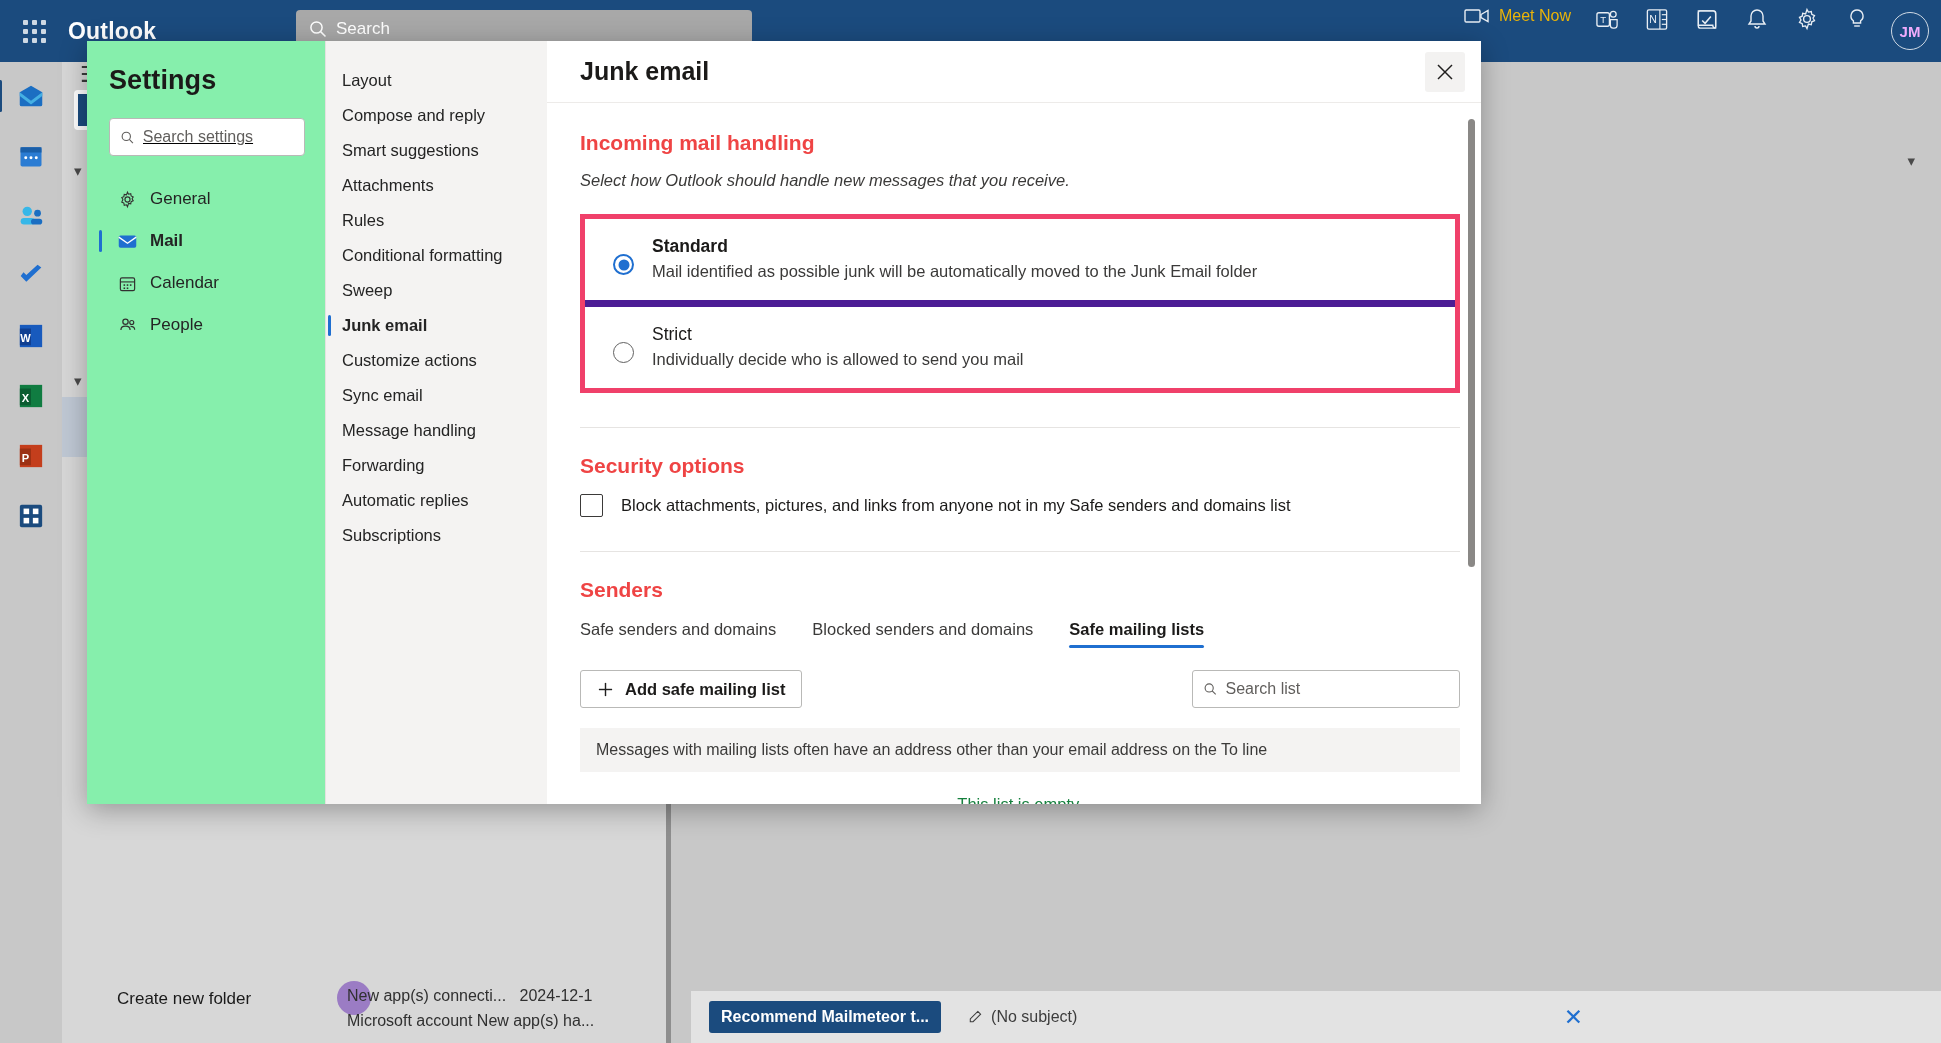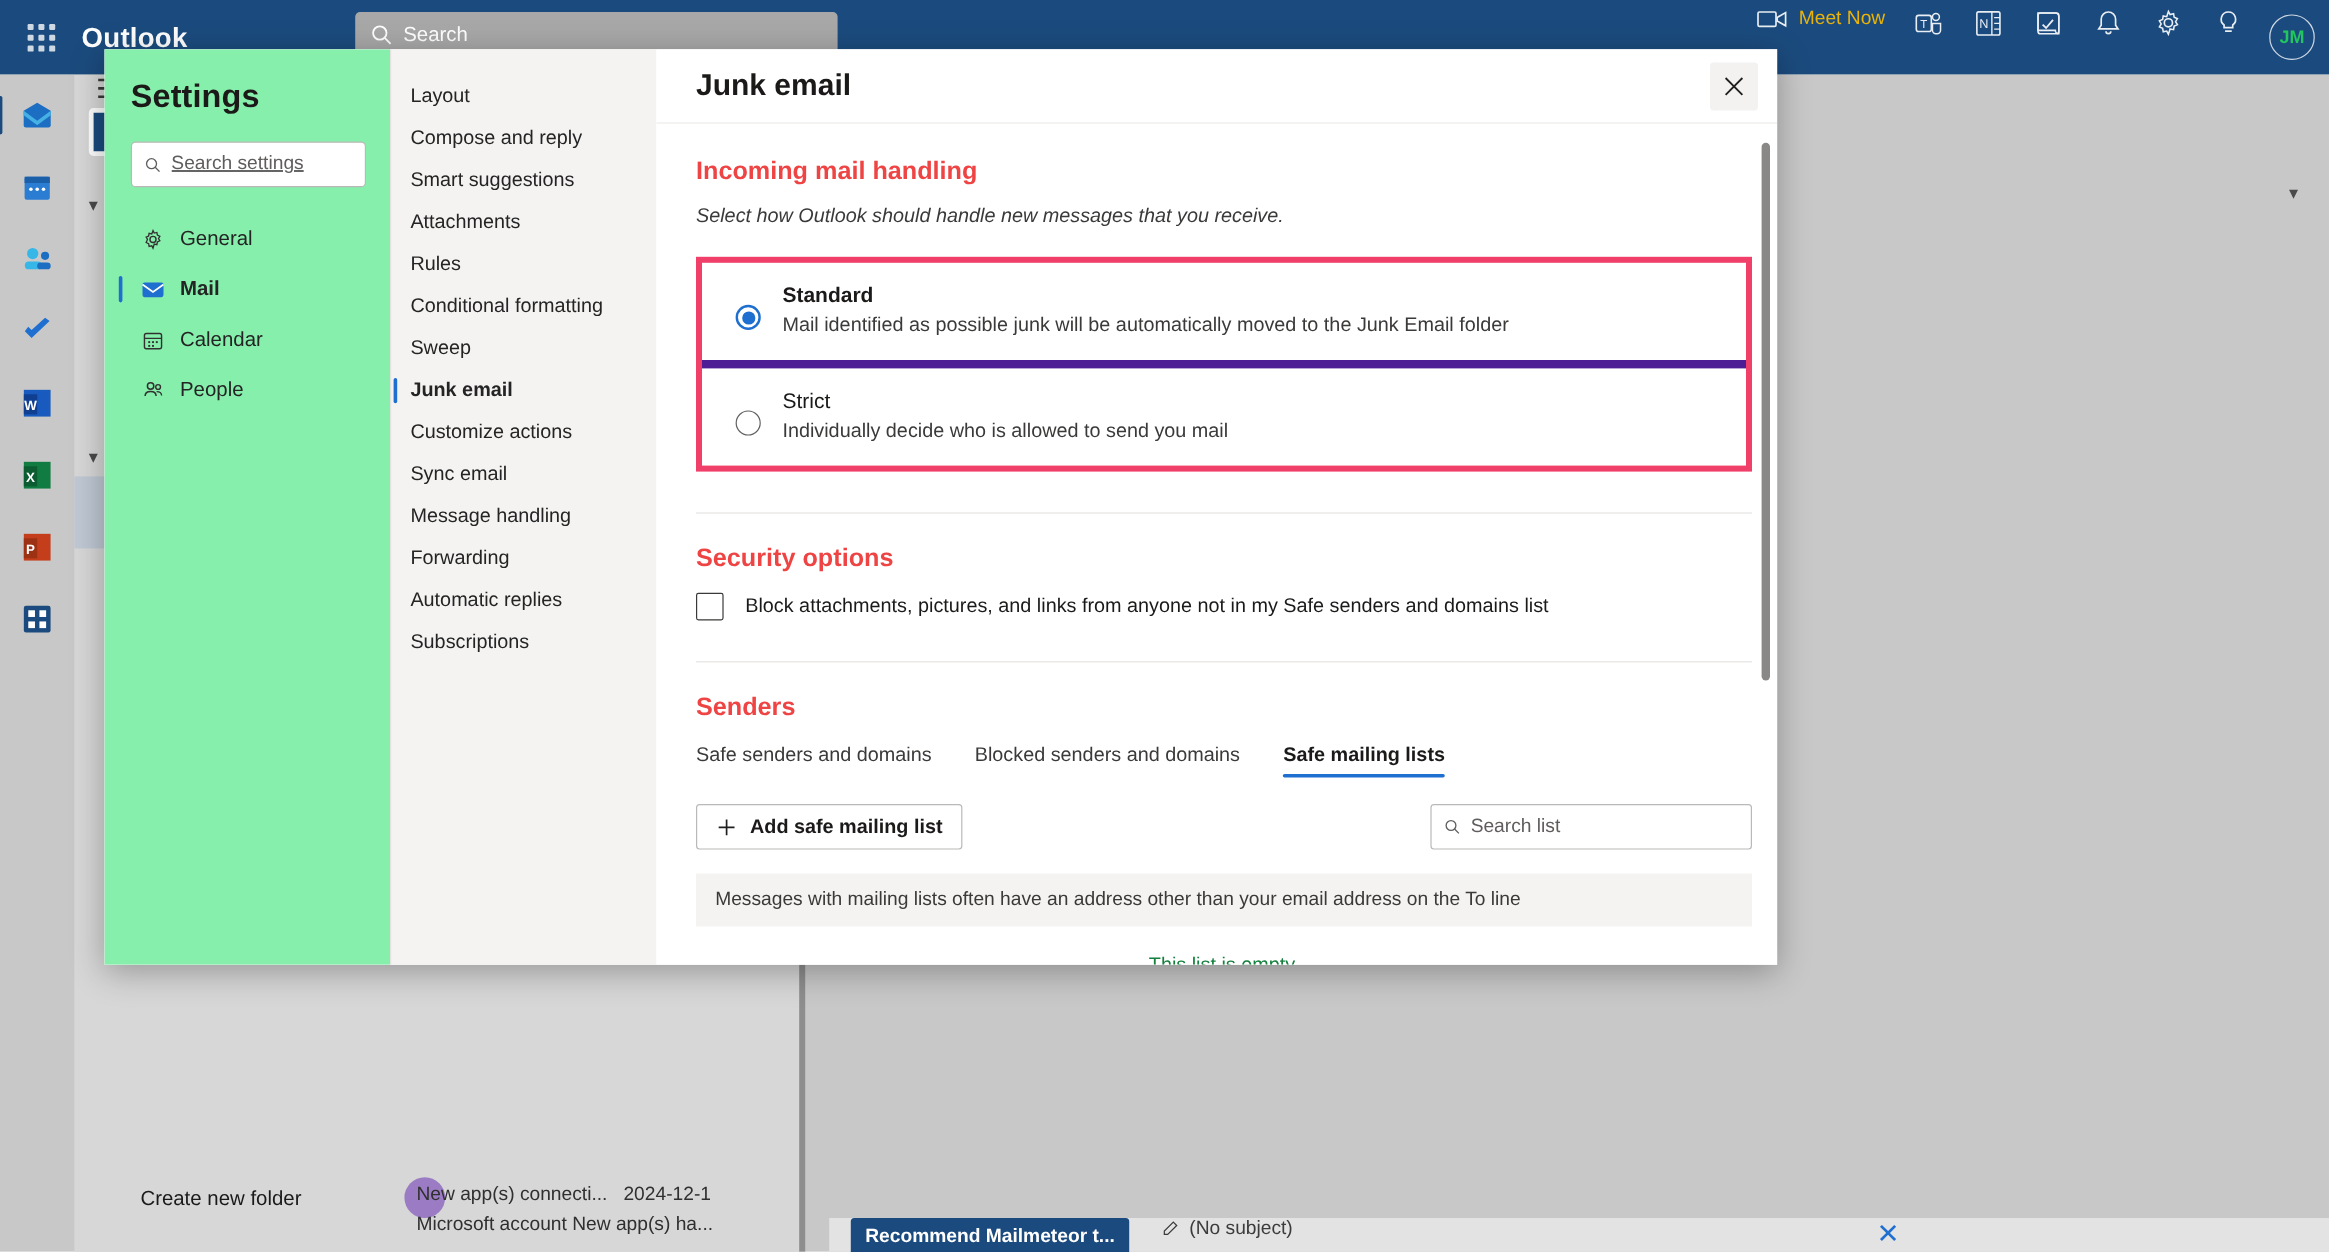--- a/index.html
+++ b/index.html
@@ -27,40 +27,40 @@
     display: grid; grid-template-columns: repeat(3, 5px);
     grid-gap: 4px;
   }
   .waffle-grid i { width: 5px; height: 5px; background: #cfd9e4; border-radius: 1px; display:block; }
   .brand {
     color: #ffffff; font-size: 23px; font-weight: 600;
     letter-spacing: .2px; margin-left: 8px;
   }
   .search-wrap {
     position: absolute; left: 296px; top: 10px;
-    width: 402px; height: 38px;
+    width: 456px; height: 38px;
     background: #a8a8a8; border-radius: 4px;
     display: flex; align-items: center; padding: 0 12px;
   }
   .search-wrap .sicon { width: 20px; height: 20px; margin-right: 8px; flex: none; }
   .search-wrap .stext { color: #ffffff; font-size: 17px; }
 
   .topright {
     position: absolute; right: 12px; top: 0; height: 62px;
     display: flex; align-items: center; gap: 2px;
   }
   .tr-btn {
     height: 48px; min-width: 48px; padding: 0 10px;
     display: flex; align-items: flex-start; justify-content: center; gap: 9px;
     color: #eab308; font-size: 16px; cursor: pointer; border-radius: 2px;
   }
   .tr-btn svg { display: block; }
   .avatar {
     width: 38px; height: 38px; border-radius: 50%;
-    border: 1.5px solid #cfd9e4; color: #22c55e;
+    border: 1.5px solid #cfd9e4; color: #f0abfc;
     display: flex; align-items: center; justify-content: center;
     font-size: 15px; font-weight: 600; margin-left: 8px; cursor: pointer;
   }
 
   
   .rail {
     position: absolute; left: 0; top: 62px; width: 62px; bottom: 0;
     background: #c8c8c8;
     display: flex; flex-direction: column; align-items: center;
     padding-top: 14px; gap: 20px;
@@ -78,22 +78,22 @@
     background:#1b4b7e; border-radius:4px; border:4px solid #ffffff;
   }
   .wa-listpanel { position:absolute; left:0px; top:0; width:608px; bottom:0; background:#d7d7d7; }
   .wa-chev { position:absolute; color:#4a4a4a; font-size:15px; }
   .wa-selrow { position:absolute; left:0; top:335px; width:604px; height:60px; background:#bfc8d4; }
   .wa-divider { position:absolute; left:604px; top:0; width:5px; bottom:0; background:#8e8e8e; }
   .wa-createfolder { position:absolute; left:55px; bottom:34px; font-size:17px; color:#1a1a1a; }
   .wa-msgblock { position:absolute; left:285px; bottom:10px; width:260px; color:#303030; font-size:16px; line-height:25px; }
   .wa-avatar-circle { position:absolute; left:275px; bottom:28px; width:34px; height:34px; border-radius:50%; background:#9b7cc4; }
   .wa-compose {
-    position:absolute; left:629px; bottom:0px; right:0; height:28px; background:#e3e3e3;
-    display:flex; align-items:flex-start; gap:26px; padding:0 18px;
+    position:absolute; left:629px; bottom:0px; right:0; height:52px; background:#e3e3e3;
+    display:flex; align-items:center; gap:26px; padding:0 18px;
   }
   .wa-compose .pill { background:#1b4b7e; color:#ffffff; font-size:16px; font-weight:600; padding:7px 12px; border-radius:3px; }
   .wa-compose .subj { color:#3c3c3c; font-size:16px; display:flex; align-items:center; gap:9px; }
   .wa-compose .x { color:#1f6fd0; font-size:23px; margin-left:auto; margin-right:340px; }
   .wa-rightchev { position:absolute; right:26px; top:90px; color:#4a4a4a; font-size:15px; }
 
   
   .dialog {
     position: absolute; left: 87px; top: 41px;
     width: 1394px; height: 763px;

